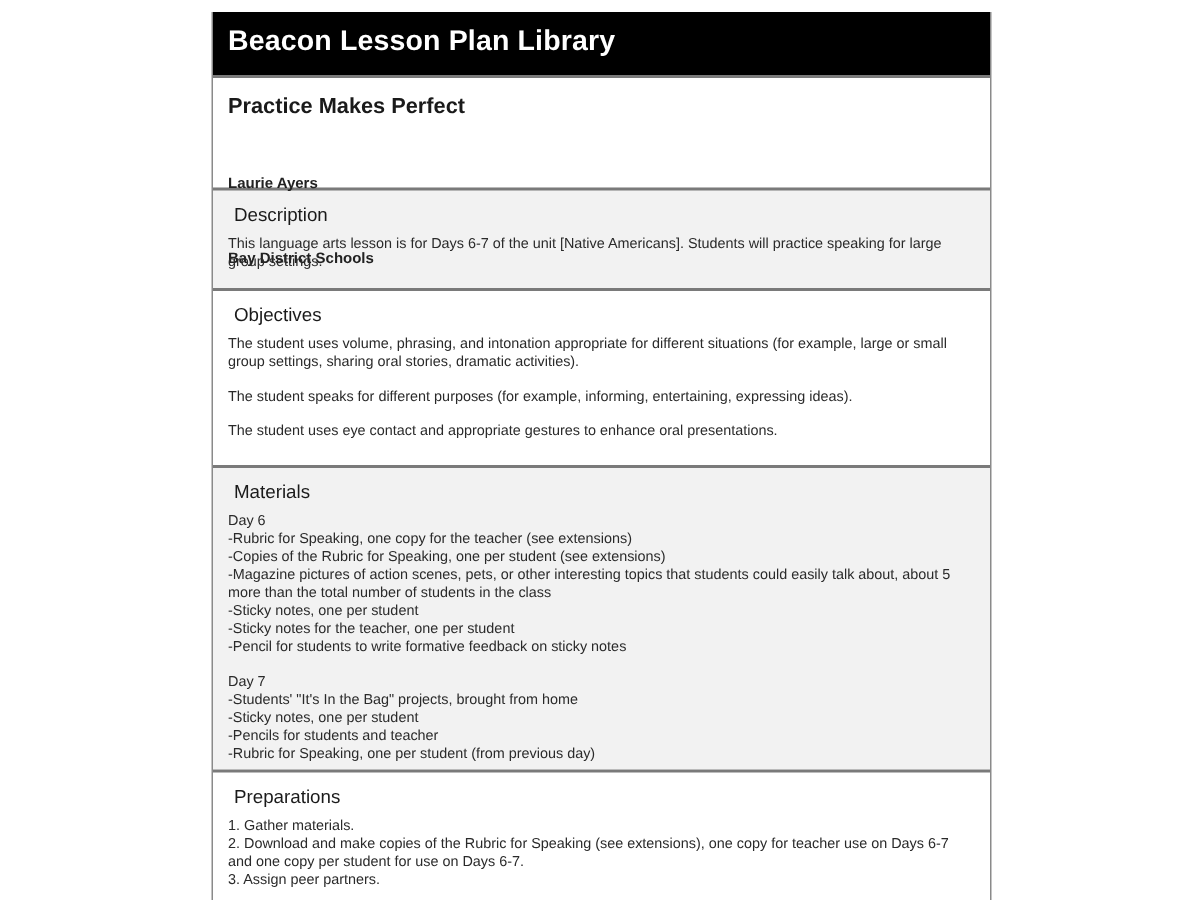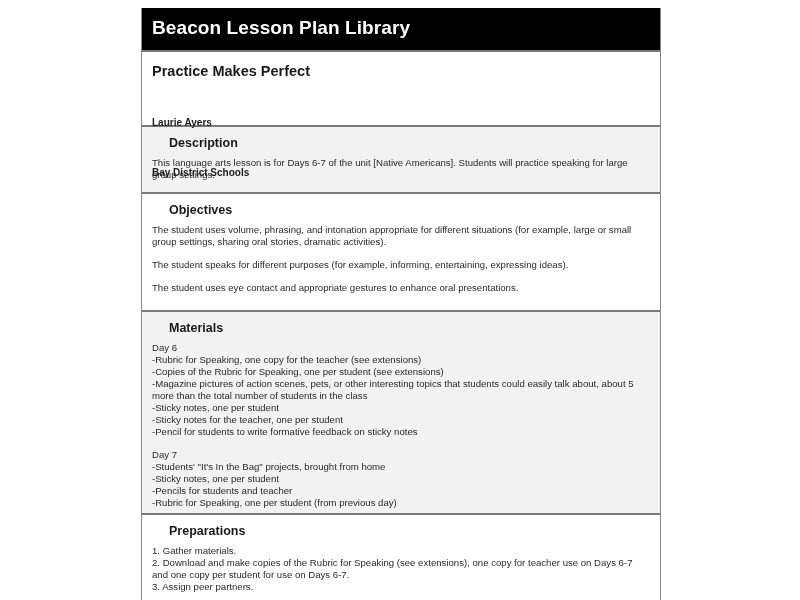--- a/index.html
+++ b/index.html
@@ -51,23 +51,23 @@
   }
   .meta-line {
     font-size: 10px;
     font-weight: bold;
     color: #222;
     line-height: 12px;
     margin-top: 38px;
   }
   .sec-heading {
     font-size: 12.5px;
-    font-weight: bold;
+    font-weight: normal;
     color: #1a1a1a;
-    margin: 0 0 6px 17px;
+    margin: 0 0 6px 4px;
     line-height: 16px;
   }
   .body-text {
     font-size: 9.6px;
     line-height: 12px;
     color: #2a2a2a;
   }
   .para { margin: 0 0 11px 0; }
   .para:last-child { margin-bottom: 0; }
   .list-line { display: block; }

